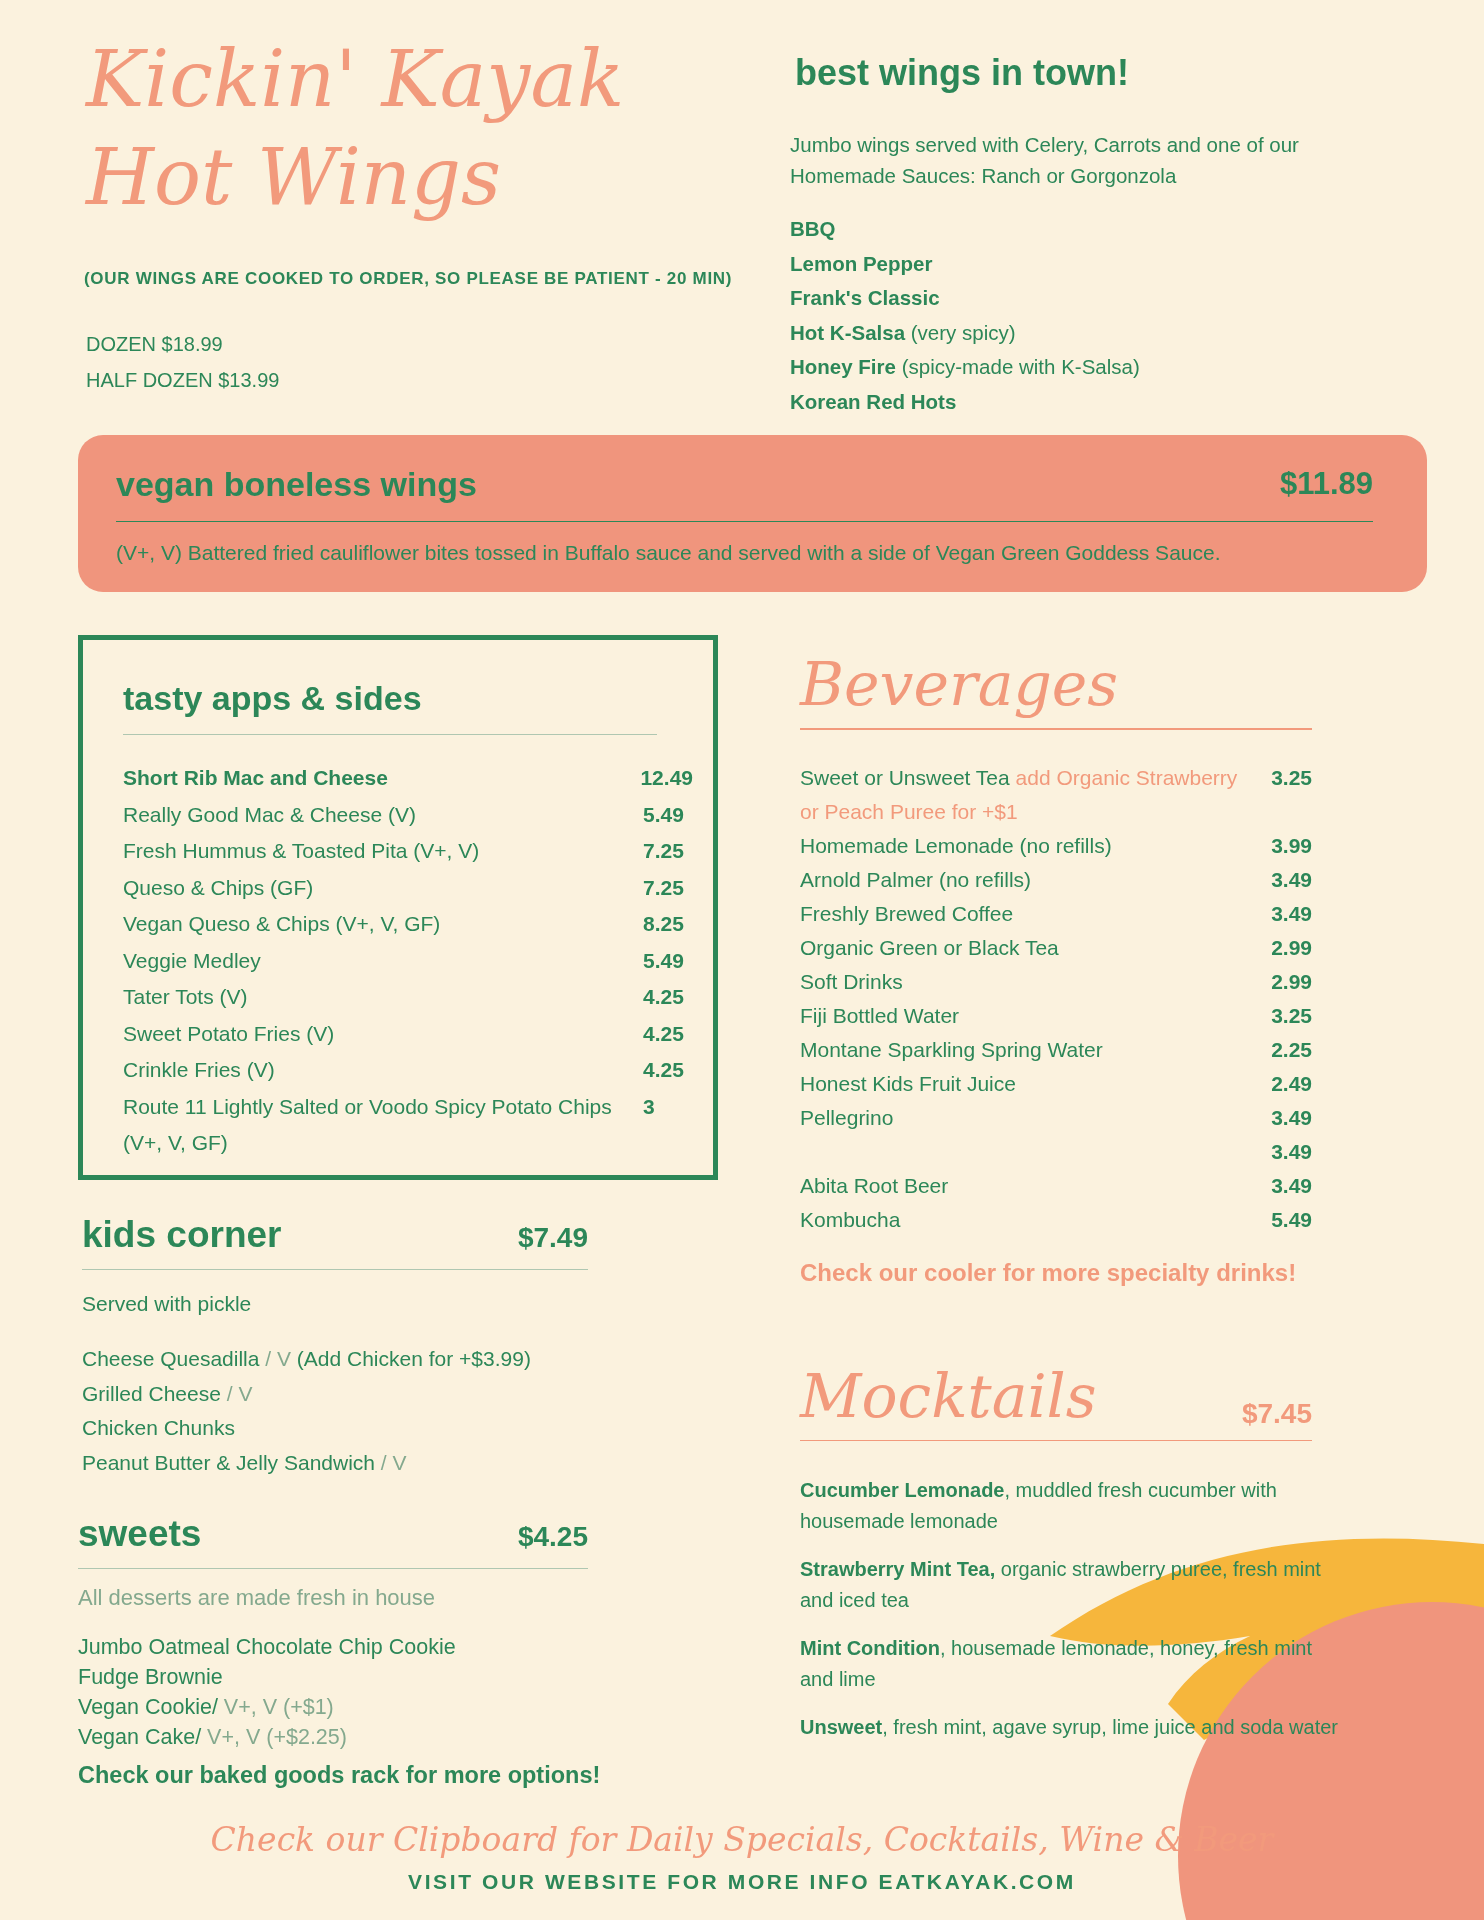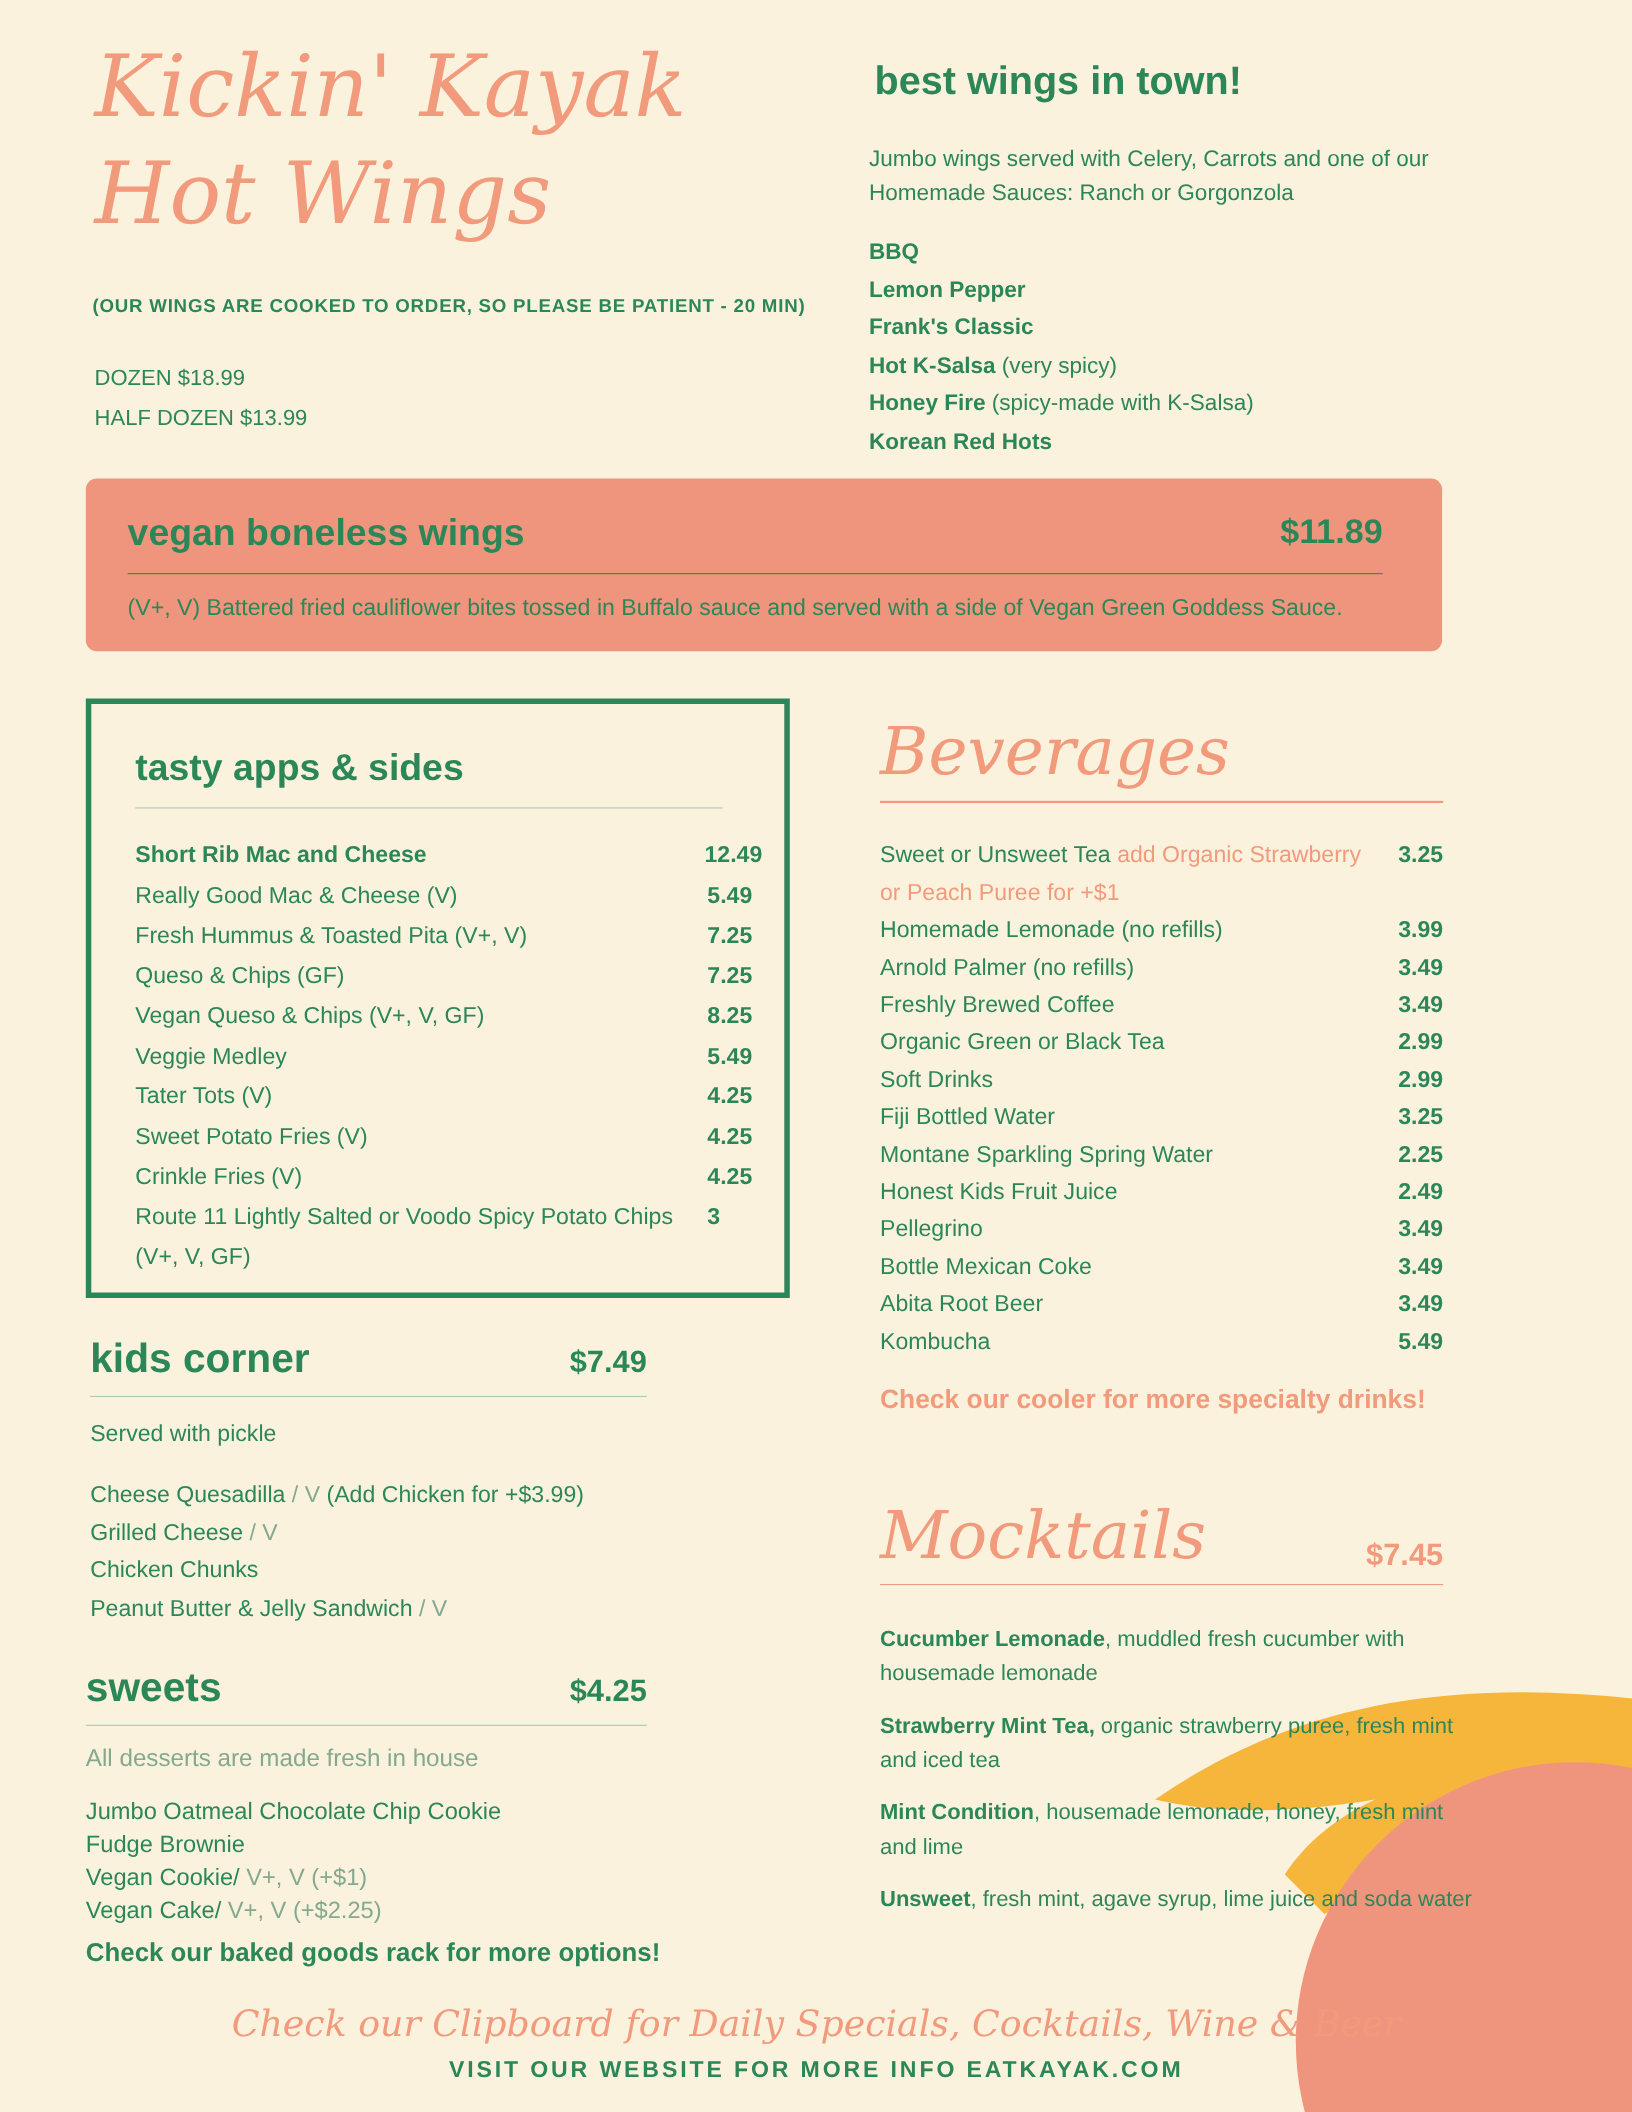--- a/index.html
+++ b/index.html
@@ -18,21 +18,21 @@
   #note{left:84px;top:269px;font-size:17px;font-weight:700;letter-spacing:.7px;}
   #dozen{left:86px;top:326px;font-size:20px;line-height:36px;}
 
   
   #bestwings{left:790px;top:46px;width:566px;}
   #bestwings h2{margin:5px;font-size:36px;line-height:44px;font-weight:700;}
   #bestwings .desc{margin-top:34px;font-size:20.5px;line-height:31px;}
   #bestwings .sauces{margin-top:21px;font-size:20.5px;line-height:34.5px;}
 
   
-  #banner{left:78px;top:435px;width:1233px;height:157px;background:#f0957d;border-radius:10px;
+  #banner{left:78px;top:435px;width:1349px;height:157px;background:#f0957d;border-radius:25px;
           box-sizing:border-box;padding:29px 54px 0 38px;}
   #banner .head{display:flex;justify-content:space-between;align-items:flex-start;}
   #banner .head .t{font-size:34px;font-weight:700;line-height:40px;}
   #banner .head .p{font-size:31px;font-weight:700;line-height:40px;}
   #banner .rule{margin-top:17px;border-top:1.5px solid #2c8758;}
   #banner .desc{margin-top:19px;font-size:21px;}
 
   
   #appsbox{left:78px;top:635px;width:640px;height:545px;border:5px solid #2c8758;
            box-sizing:border-box;padding:38px 20px 0 40px;}
@@ -214,21 +214,20 @@
         </div>
       <div class="bevrow">
           <span class="nm">Honest Kids Fruit Juice</span>
           <span class="pr">2.49</span>
         </div>
       <div class="bevrow">
           <span class="nm">Pellegrino</span>
           <span class="pr">3.49</span>
         </div>
       <div class="bevrow">
-          <span class="nm">Bottle Mexican Coke</span>
           <span class="pr">3.49</span>
         </div>
       <div class="bevrow">
           <span class="nm">Abita Root Beer</span>
           <span class="pr">3.49</span>
         </div>
       <div class="bevrow">
           <span class="nm">Kombucha</span>
           <span class="pr">5.49</span>
         </div>

